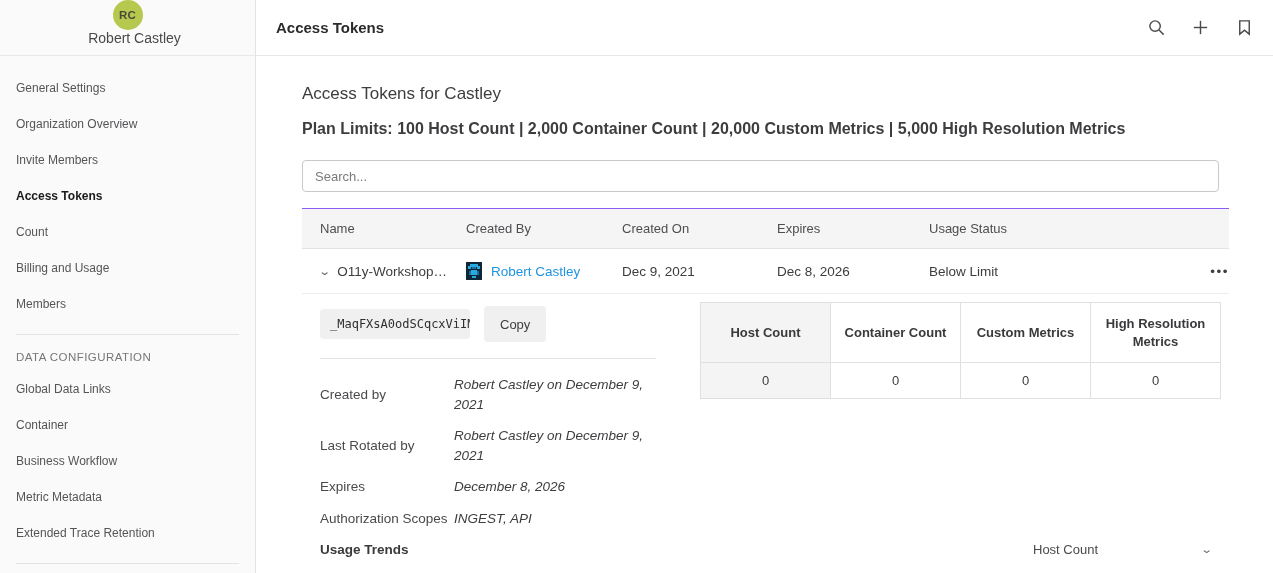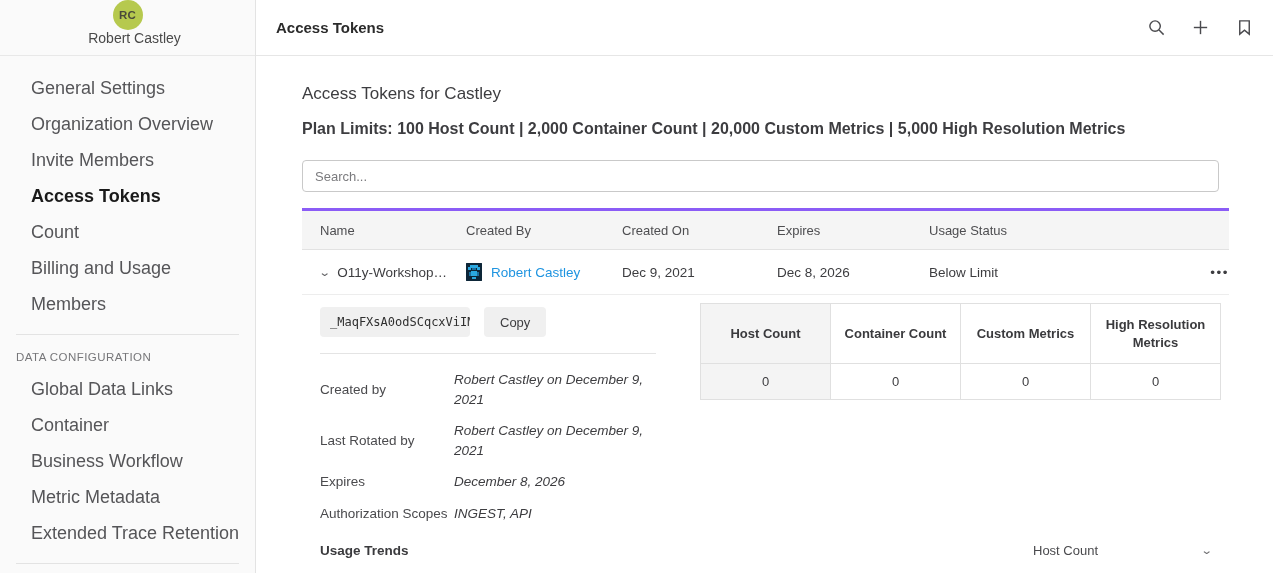--- a/index.html
+++ b/index.html
@@ -48,22 +48,22 @@
   .sb-username {
     margin-left: 14px;
     font-size: 14px;
     color: #4a4a4a;
   }
   .sb-nav { padding-top: 14px; }
   .sb-item {
     height: 36px;
     display: flex;
     align-items: center;
-    padding: 0 31px;
-    font-size: 18px;
+    padding: 0 16px;
+    font-size: 12px;
     color: #555558;
     cursor: pointer;
     white-space: nowrap;
   }
   .sb-item.active { color: #1a1a1a; font-weight: 700; }
   .sb-sep {
     height: 1px;
     background: #e3e3e3;
     margin: 12px 16px 0 16px;
   }
@@ -141,21 +141,21 @@
 
   
   .tok-table {
     width: 927px;
     margin-top: 16px;
     border-collapse: collapse;
     table-layout: fixed;
   }
   .tok-table thead th {
     background: #f5f5f5;
-    border-top: 3px solid #8b5cf6;
+    border-top: 1px solid #8b5cf6;
     border-bottom: 1px solid #e2e2e2;
     font-size: 13px;
     font-weight: 400;
     color: #4e4e51;
     text-align: left;
     padding: 11px 0 11px 0;
     height: 40px;
   }
   .tok-table thead th:first-child { padding-left: 18px; }
   .tok-table tbody td {
@@ -230,21 +230,21 @@
     font-size: 12px;
     color: #2f2f2f;
     overflow: hidden;
     white-space: nowrap;
     cursor: text;
   }
   .copy-btn {
     background: #f0f0f0;
     border: none;
     border-radius: 4px;
-    height: 30px;
+    height: 36px;
     padding: 0 16px;
     font-size: 13px;
     color: #3d3d40;
     font-family: "Liberation Sans", sans-serif;
     cursor: pointer;
   }
   .token-divider {
     height: 1px;
     background: #e4e4e4;
     margin: 16px 18px 0 18px;
@@ -295,21 +295,21 @@
     padding: 10px 6px;
     height: 36px;
     background: #ffffff;
   }
   .usage-table th.hl, .usage-table td.hl { background: #f4f4f4; }
 
   .trends-bar {
     display: flex;
     width: 927px;
     padding-left: 18px;
-    margin-top: 14px;
+    margin-top: 8px;
   }
   .trends-title {
     font-size: 13.5px;
     font-weight: 700;
     color: #3a3a3d;
   }
   .trends-select {
     margin-left: auto;
     display: flex;
     align-items: center;

